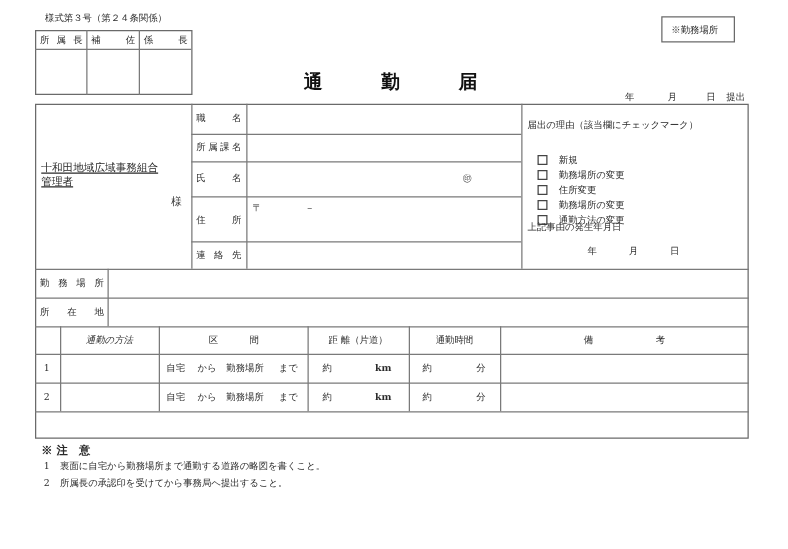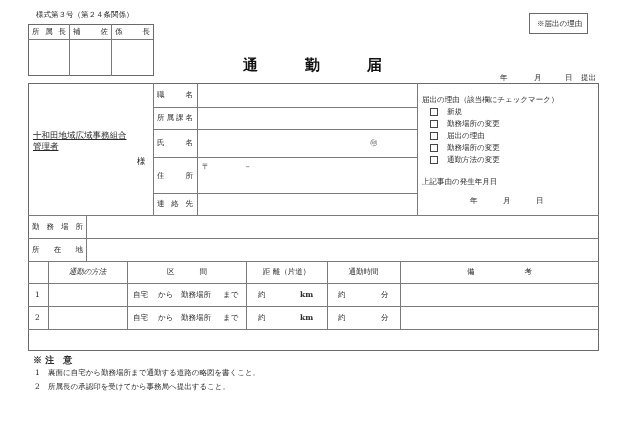--- a/index.html
+++ b/index.html
@@ -15,21 +15,21 @@
   .cb { display:inline-block; width:6px; height:6px; border:1px solid #444; margin-right:9px; vertical-align:-1px; }
   .reason-item { display:flex; align-items:center; margin-bottom:4px; }
   .center { text-align:center; }
 </style>
 </head>
 <body>
 
 <div class="abs t" style="left:36px;top:11px;">様式第３号（第２４条関係）</div>
 
 <div class="box" style="left:529px;top:13px;width:59px;height:21px;">
-  <div class="t" style="position:absolute;left:7px;top:6px;">※届出の理由</div>
+  <div class="t" style="position:absolute;left:7px;top:6px;">※勤務場所</div>
 </div>
 
 <div class="box" style="left:28px;top:24px;width:126px;height:52px;"></div>
 <div class="line-h" style="left:28px;top:39px;width:125px;"></div>
 <div class="line-v" style="left:69px;top:24px;height:52px;"></div>
 <div class="line-v" style="left:111px;top:24px;height:52px;"></div>
 <div class="abs t spaced" style="left:32px;top:28px;width:34px;">
   <span>所</span>
   <span>属</span>
   <span>長</span>
@@ -103,33 +103,33 @@
 <div class="abs t" style="left:200px;top:86px;width:214px;height:19px;"></div>
 <div class="abs t" style="left:200px;top:110px;width:214px;height:17px;"></div>
 <div class="abs t" style="left:200px;top:132px;width:160px;height:23px;"></div>
 <div class="abs t" style="left:370px;top:139px;">㊞</div>
 <div class="abs t" style="left:202px;top:163px;">〒</div>
 <div class="abs t" style="left:244px;top:163px;">－</div>
 <div class="abs t" style="left:200px;top:174px;width:214px;height:17px;"></div>
 <div class="abs t" style="left:200px;top:196px;width:214px;height:17px;"></div>
 
 <div class="abs" style="left:422px;top:96px;font-size:7.5px;line-height:1;">
-  <div style="margin-bottom:4px;">届出の理由（該当欄にチェックマーク）</div>
+  <div style="margin-bottom:20px;">届出の理由（該当欄にチェックマーク）</div>
   <div style="padding-left:8px;">
     <div class="reason-item">
       <span class="cb"></span>
       <span>新規</span>
     </div>
     <div class="reason-item">
       <span class="cb"></span>
       <span>勤務場所の変更</span>
     </div>
     <div class="reason-item">
       <span class="cb"></span>
-      <span>届出の理由</span>
+      <span>住所変更</span>
     </div>
     <div class="reason-item">
       <span class="cb"></span>
       <span>勤務場所の変更</span>
     </div>
     <div class="reason-item">
       <span class="cb"></span>
       <span>通勤方法の変更</span>
     </div>
   </div>

